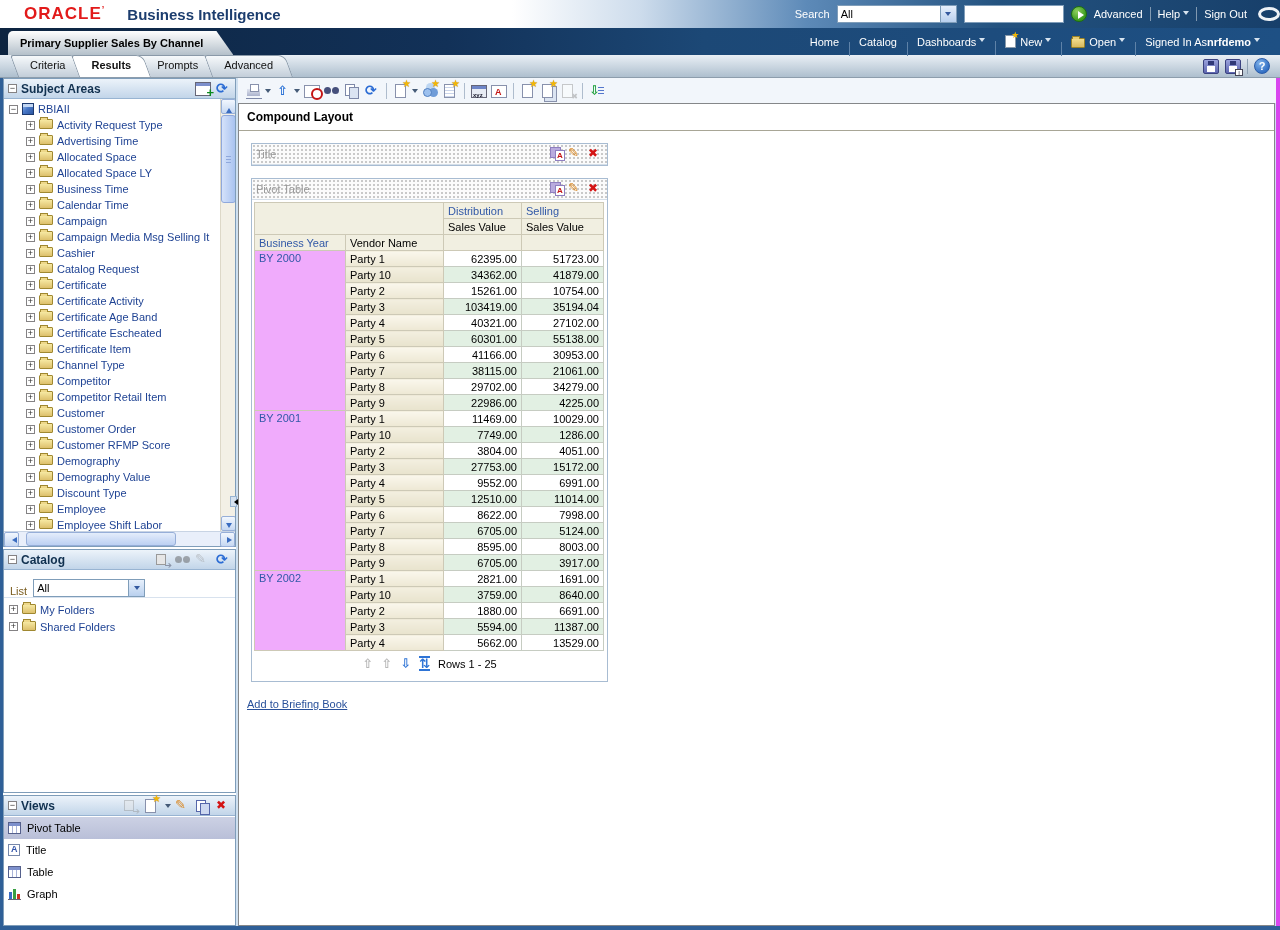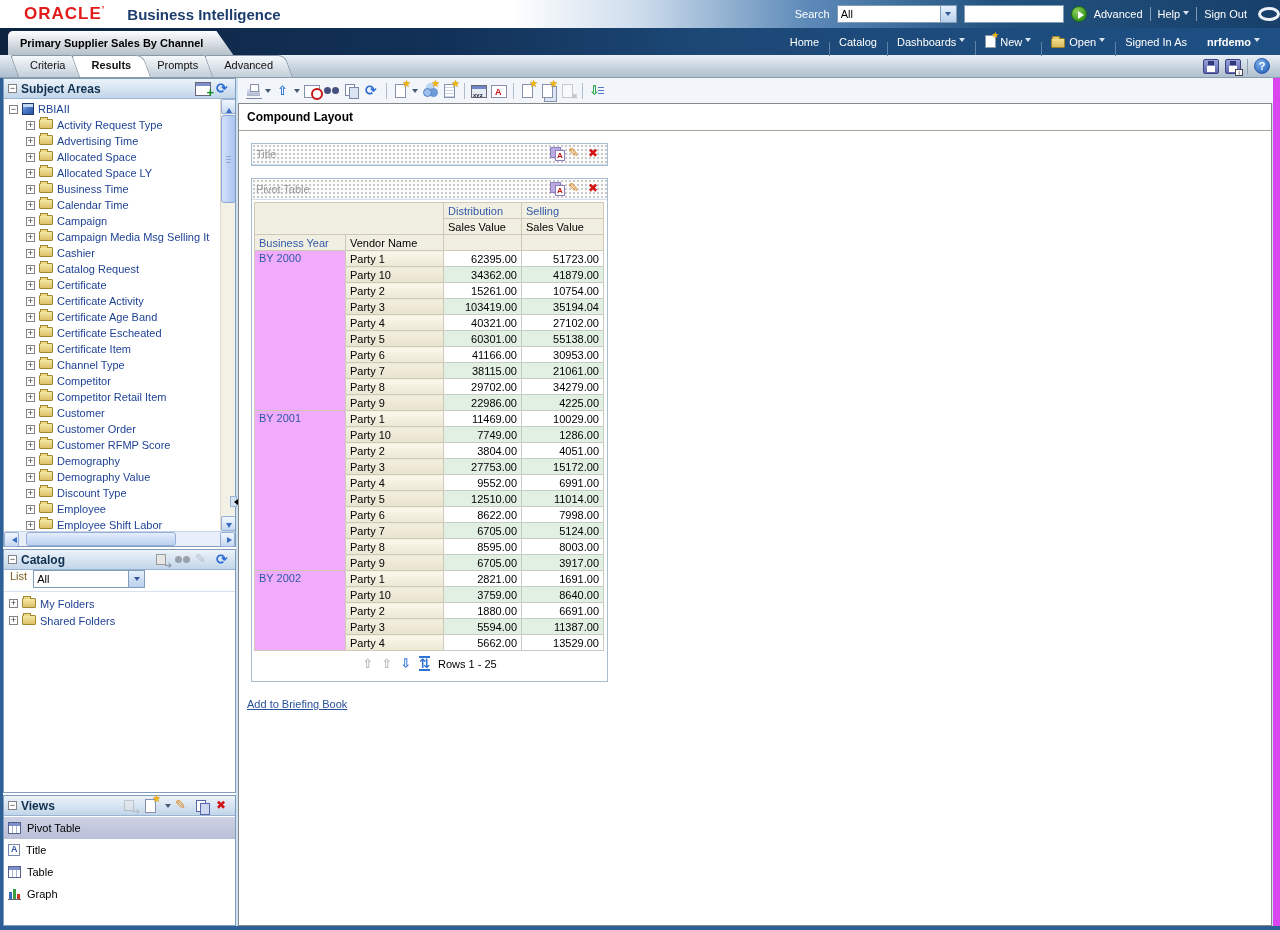--- a/index.html
+++ b/index.html
@@ -31,21 +31,21 @@
 
   
   .band2 { height:27px; flex:0 0 27px; display:flex; align-items:stretch;
     background:linear-gradient(90deg,#0d2440 0%,#123158 35%,#1c4876 55%,#1e5084 100%); }
   .doctab { margin-left:8px; align-self:flex-end; height:24px; line-height:24px; font-weight:bold; color:#000;
     padding:0 30px 0 12px; background:linear-gradient(#fefefe,#b4c0ca);
     clip-path:polygon(0 0,calc(100% - 17px) 0,100% 100%,0 100%); border-radius:5px 0 0 0; }
   .gnav { margin-left:auto; display:flex; align-items:center; color:#fff; padding-right:10px; }
   .gitem { display:flex; align-items:center; padding:0 10px; position:relative; white-space:nowrap; }
   .gitem + .gitem::before { content:""; position:absolute; left:0; top:6px; height:14px; width:1px; background:#5e82a8; }
-  .gitem b { margin-left:20px; }
+  .gitem b { margin-left:0; }
   .i-newdoc { width:11px; height:13px; background:#fff; border:1px solid #8899aa; position:relative; margin-right:4px; }
   .i-newdoc::after { content:"★"; position:absolute; right:-4px; top:-6px; color:#f2b705; font-size:9px; }
   .i-folder-open { width:14px; height:10px; background:linear-gradient(#f2dd8d,#d8b95e); border:1px solid #9b8326;
     border-radius:1px; position:relative; margin-right:4px; margin-top:2px; }
   .i-folder-open::before { content:""; position:absolute; top:-3px; left:0; width:6px; height:2px;
     background:#e8cd75; border:1px solid #9b8326; border-bottom:none; }
 
   
   .band3 { height:23px; flex:0 0 23px; background:linear-gradient(#e9eff5,#aebfce);
     display:flex; align-items:flex-end; border-bottom:1px solid #8d9dac; }
@@ -54,21 +54,21 @@
   .stab::before { content:""; position:absolute; inset:0; background:linear-gradient(#f6f9fb,#c3ced9);
     border:1px solid #8a99a8; border-bottom:none; border-radius:3px 7px 0 0;
     transform:skewX(20deg); transform-origin:0 100%; }
   .stab.active { font-weight:bold; z-index:3; }
   .stab.active::before { background:#fff; }
   .stab > span { position:relative; z-index:2; }
   .b3right { margin-left:auto; display:flex; align-items:center; gap:6px; padding:0 10px 3px 0; }
   .b3sep { width:1px; height:15px; background:#8fa2b4; }
 
   
-  .content { flex:1; display:flex; background:#cfe0f0; border-left:3px solid #2f5f97; border-right:7px solid #d946ef; min-height:0; }
+  .content { flex:1; display:flex; background:#cfe0f0; border-left:3px solid #2f5f97; border-right:4px solid #d946ef; min-height:0; }
   .bottombar { height:4px; flex:0 0 4px; background:#2f5f97; }
 
   
   .sidebar { width:233px; flex:0 0 233px; display:flex; flex-direction:column; background:#fff; }
   .panel { display:flex; flex-direction:column; background:#fff; border:1px solid #7f9db9; }
   .phead { height:20px; flex:0 0 20px; display:flex; align-items:center; gap:4px; padding:0 4px;
     background:linear-gradient(#ecf3fa,#c2d5e9); border-bottom:1px solid #98b4d2; }
   .phead .ptitle { font-weight:bold; color:#10304f; font-size:12px; }
   .phead .spacer { flex:1; }
   .exp { width:9px; height:9px; border:1px solid #848284; background:#fff; position:relative; flex:0 0 9px; }
@@ -108,21 +108,21 @@
     background:#8fa8dc; box-shadow:0 3px 0 #8fa8dc,0 6px 0 #8fa8dc; }
   .hsb { height:15px; flex:0 0 15px; display:flex; background:#e9effa; border-top:1px solid #c8d4e4; position:relative; }
   .hthumb { position:absolute; left:22px; top:0; height:14px; width:150px;
     background:linear-gradient(#e4edfb,#bcd0f2); border:1px solid #96aed8; border-radius:3px; }
   .hsb .sbtn.rt { margin-left:auto; }
   .splitter { position:absolute; right:-1px; top:418px; width:7px; height:11px; background:#d6e2f0; border:1px solid #98b4d2; }
   .splitter::after { content:""; position:absolute; left:0px; top:2px; width:0; height:0;
     border:3px solid transparent; border-right:4px solid #000; }
 
   
-  .listrow { height:22px; display:flex; align-items:flex-start; gap:6px; padding:0 6px; border-bottom:1px solid #d8e2ee; }
+  .listrow { height:28px; display:flex; align-items:flex-end; gap:6px; padding:0 6px; border-bottom:1px solid #d8e2ee; }
   .listrow .llabel { color:#7a5c1e; }
   .dd { width:112px; height:18px; border:1px solid #7f9db9; background:#fff; display:flex; align-items:center; }
   .dd .val { flex:1; padding:0 3px; }
 
   
   .vlist { flex:1; overflow:hidden; padding-top:1px; }
   .vitem { height:22px; display:flex; align-items:center; gap:6px; padding:0 4px; }
   .vitem.selected { background:linear-gradient(#ccd1e4,#b9bfd8); }
   .icn { display:inline-block; width:16px; height:16px; position:relative; vertical-align:middle; flex:0 0 16px; }
   .i-pivot,.i-table { width:13px; height:12px; flex-basis:13px; border:1px solid #55608c;

